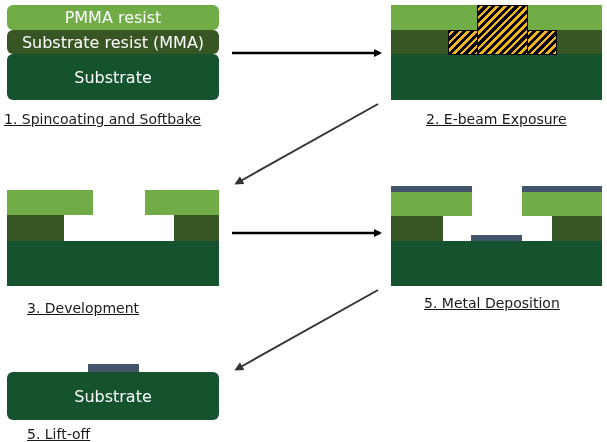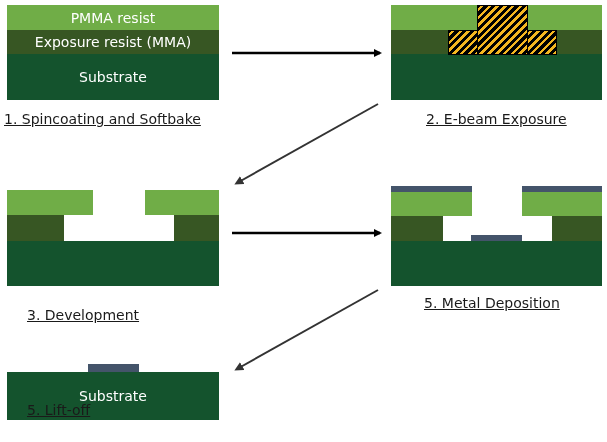--- a/index.html
+++ b/index.html
@@ -6,33 +6,33 @@
     body { width: 607px; height: 442px; position: relative; overflow: hidden; font-family: "DejaVu Sans", sans-serif; }
     .abs { position: absolute; }
     .pmma { background: #70ad47; }
     .copoly { background: #375623; }
     .sub { background: #14532d; }
     .metal { background: #44546a; }
     .hatch {
       background: repeating-linear-gradient(135deg, #000000 0px, #000000 3px, #f4b620 3px, #f4b620 5.5px);
       box-shadow: inset 0 0 0 1px #000;
     }
-    .layer-text { color: #ffffff; font-size: 14px; text-align: right; display: flex; align-items: center; justify-content: center; white-space: nowrap; }
+    .layer-text { color: #ffffff; font-size: 16px; text-align: right; display: flex; align-items: center; justify-content: center; white-space: nowrap; border-radius: 6px; }
     .caption { color: #1a1a1a; font-size: 14px; white-space: nowrap; text-decoration: underline; }
     svg.arrows { position: absolute; left: 0; top: 0; }
   </style>
 </head>
 <body>
 
 <div>
   <div class="abs pmma layer-text" style="left:7px;top:5px;width:212px;height:25px;">
     <span>PMMA resist</span>
   </div>
   <div class="abs copoly layer-text" style="left:7px;top:30px;width:212px;height:24px;">
-    <span>Exposure resist (MMA)</span>
+    <span>Substrate resist (MMA)</span>
   </div>
   <div class="abs sub layer-text" style="left:7px;top:54px;width:212px;height:46px;">
     <span>Substrate</span>
   </div>
   <div class="abs caption" style="left:4px;top:111px;">1. Spincoating and Softbake</div>
 </div>
 
 <div>
   <div class="abs pmma" style="left:391px;top:5px;width:211px;height:25px;"></div>
   <div class="abs copoly" style="left:391px;top:30px;width:211px;height:24px;"></div>
@@ -41,41 +41,41 @@
   <div class="abs hatch" style="left:477px;top:5px;width:51px;height:50px;"></div>
   <div class="abs caption" style="left:426px;top:111px;">2. E-beam Exposure</div>
 </div>
 
 <div>
   <div class="abs pmma" style="left:7px;top:190px;width:86px;height:25px;"></div>
   <div class="abs pmma" style="left:145px;top:190px;width:74px;height:25px;"></div>
   <div class="abs copoly" style="left:7px;top:215px;width:57px;height:26px;"></div>
   <div class="abs copoly" style="left:174px;top:215px;width:45px;height:26px;"></div>
   <div class="abs sub" style="left:7px;top:241px;width:212px;height:45px;"></div>
-  <div class="abs caption" style="left:27px;top:307px;">3. Development</div>
+  <div class="abs caption" style="left:27px;top:300px;">3. Development</div>
 </div>
 
 <div>
   <div class="abs metal" style="left:391px;top:186px;width:81px;height:6px;"></div>
   <div class="abs metal" style="left:522px;top:186px;width:80px;height:6px;"></div>
   <div class="abs pmma" style="left:391px;top:192px;width:81px;height:24px;"></div>
   <div class="abs pmma" style="left:522px;top:192px;width:80px;height:24px;"></div>
   <div class="abs copoly" style="left:391px;top:216px;width:52px;height:25px;"></div>
   <div class="abs copoly" style="left:552px;top:216px;width:50px;height:25px;"></div>
   <div class="abs metal" style="left:471px;top:235px;width:51px;height:6px;"></div>
   <div class="abs sub" style="left:391px;top:241px;width:211px;height:45px;"></div>
   <div class="abs caption" style="left:424px;top:295px;">5. Metal Deposition</div>
 </div>
 
 <div>
   <div class="abs metal" style="left:88px;top:364px;width:51px;height:8px;"></div>
   <div class="abs sub layer-text" style="left:7px;top:372px;width:212px;height:48px;">
     <span>Substrate</span>
   </div>
-  <div class="abs caption" style="left:27px;top:402px;">5. Lift-off</div>
+  <div class="abs caption" style="left:27px;top:426px;">5. Lift-off</div>
 </div>
 
 <svg class="arrows" width="607" height="442" viewBox="0 0 607 442">
   <defs>
     <marker id="ah" markerWidth="8" markerHeight="8" refX="6" refY="4" orient="auto" markerUnits="userSpaceOnUse">
       <path d="M0,0 L8,4 L0,8 Z" fill="#000"></path>
     </marker>
     <marker id="ah2" markerWidth="9" markerHeight="9" refX="6" refY="4.5" orient="auto" markerUnits="userSpaceOnUse">
       <path d="M0,0 L9,4.5 L0,9 Z" fill="#333"></path>
     </marker>

